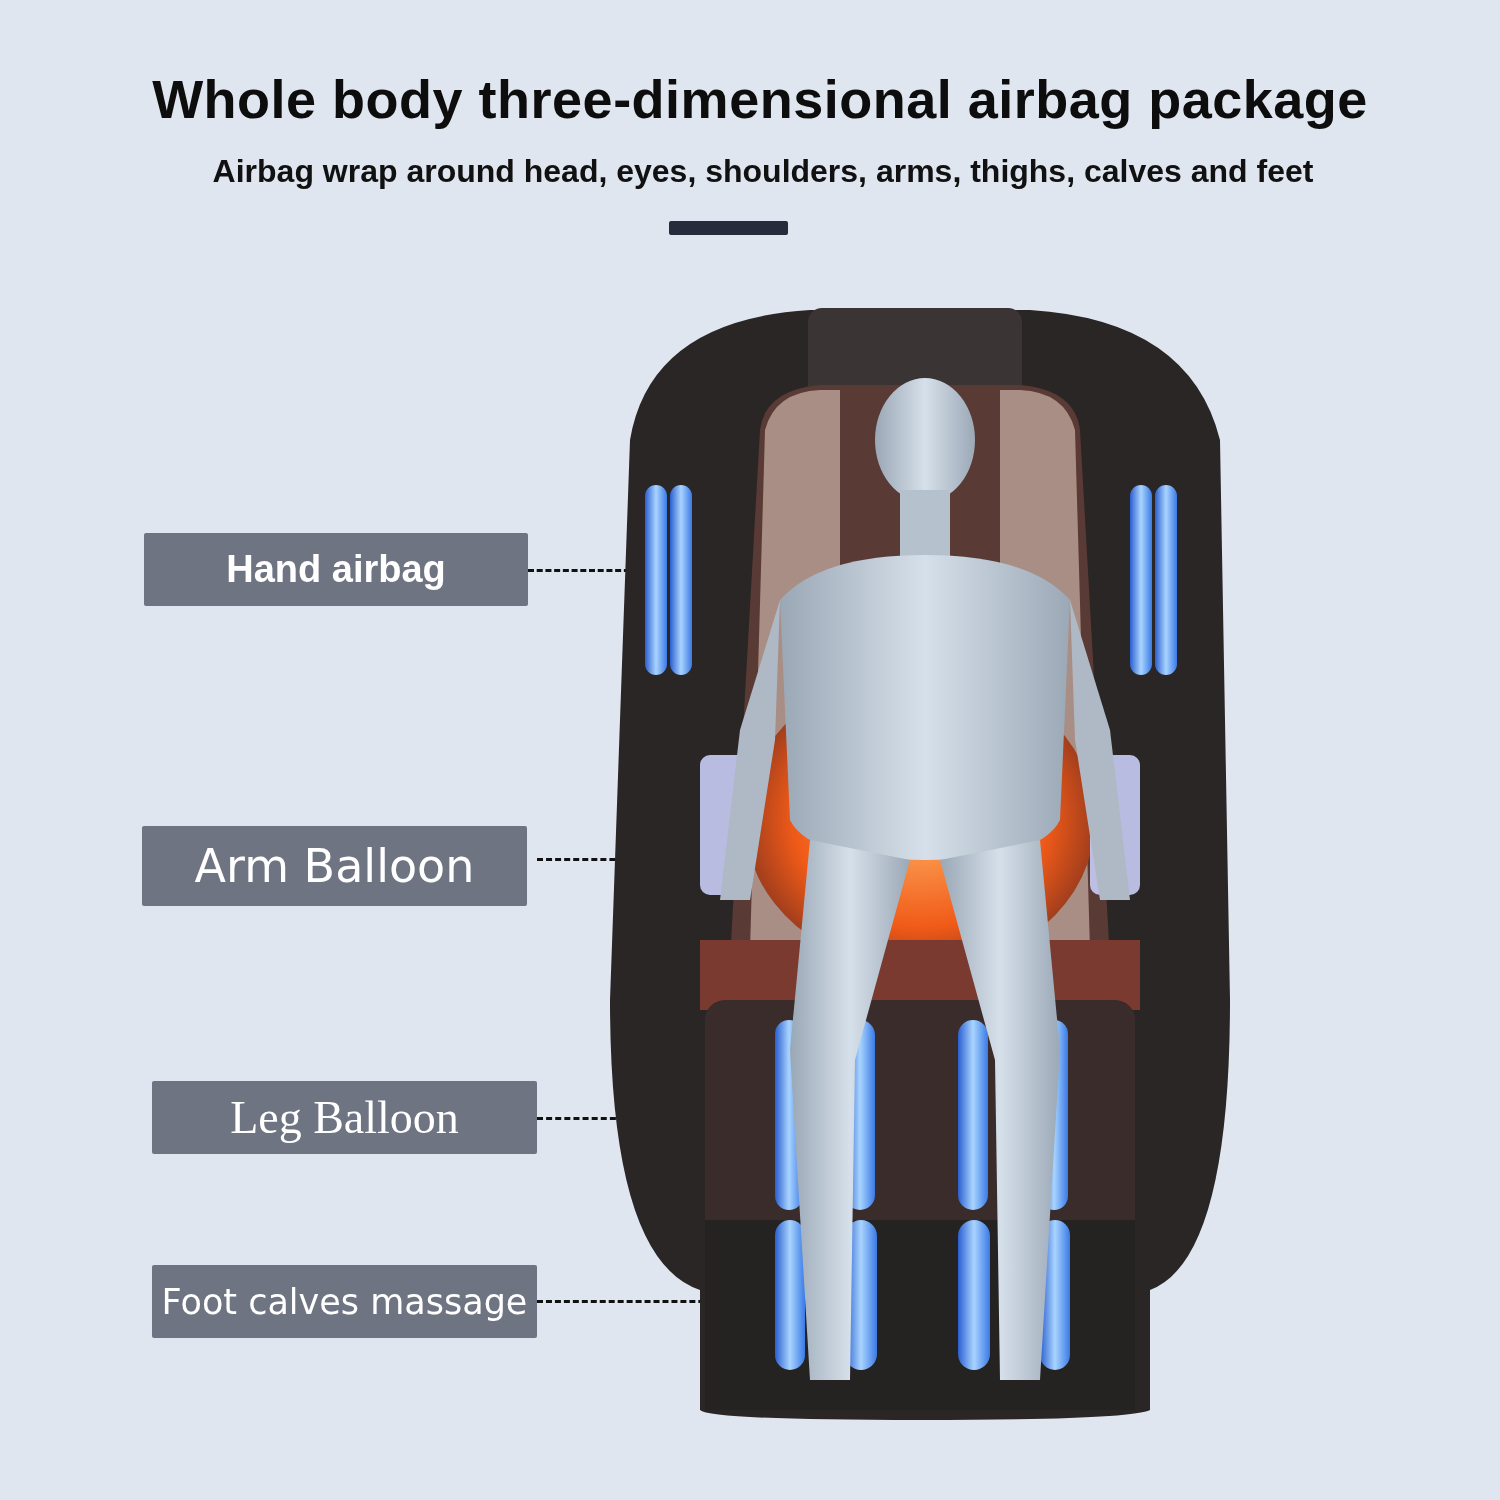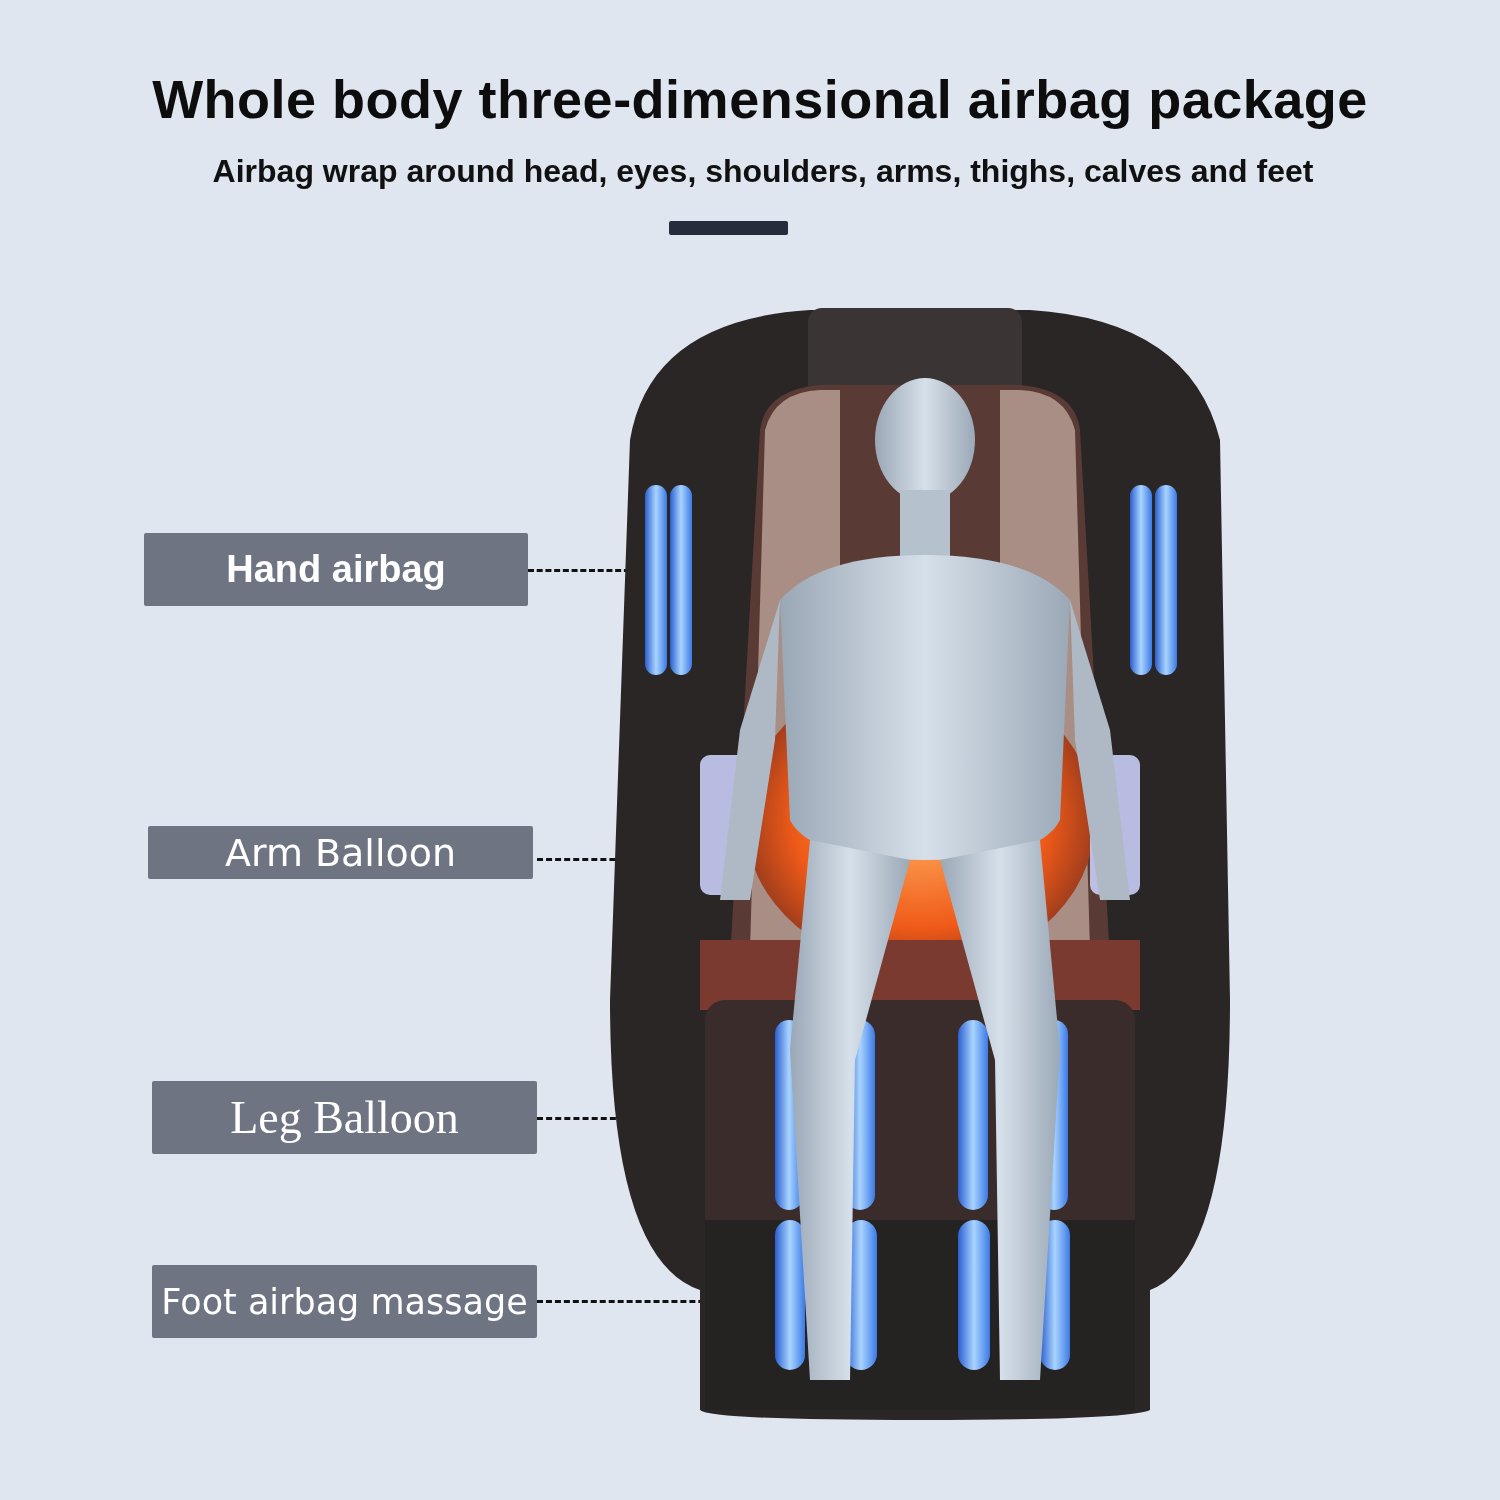--- a/index.html
+++ b/index.html
@@ -3,21 +3,21 @@
 <meta charset="utf-8">
 <style>
   html,body{margin:0;padding:0;}
   body{width:1500px;height:1500px;background:#dfe6f0;position:relative;overflow:hidden;font-family:"Liberation Sans",sans-serif;}
   .title{position:absolute;left:0;top:68px;width:1520px;text-align:center;font-size:54px;font-weight:bold;color:#0d0d0d;letter-spacing:0.5px;}
   .subtitle{position:absolute;left:0;top:153px;width:1526px;text-align:center;font-size:32px;font-weight:bold;color:#111;}
   .divider{position:absolute;left:669px;top:221px;width:119px;height:14px;background:#262c3c;border-radius:2px;}
   .label{position:absolute;background:#6f7482;color:#fff;display:flex;align-items:center;justify-content:center;border-radius:2px;}
   .label span{white-space:nowrap;}
   .l-hand{left:144px;top:533px;width:384px;height:73px;font-size:38px;font-weight:bold;}
-  .l-arm{left:148px;top:826px;width:385px;height:53px;font-size:38px;font-family:"DejaVu Sans",sans-serif;}
+  .l-arm{left:142px;top:826px;width:385px;height:80px;font-size:46px;font-family:"DejaVu Sans",sans-serif;}
   .l-leg{left:152px;top:1081px;width:385px;height:73px;font-size:46px;font-family:Liberation Serif, serif;}
   .l-foot{left:152px;top:1265px;width:385px;height:73px;font-size:35px;font-family:"DejaVu Sans",sans-serif;}
   .leader{position:absolute;height:0;border-top:3px dashed #111;}
   .chair{position:absolute;left:590px;top:300px;width:660px;height:1130px;}
 </style>
 </head>
 <body>
 
 <div class="title">Whole body three-dimensional airbag package</div>
 <div class="subtitle">Airbag wrap around head, eyes, shoulders, arms, thighs, calves and feet</div>
@@ -32,21 +32,21 @@
     <span>Arm Balloon</span>
   </div>
 <div class="leader" style="left:537px;top:858px;width:178px;"></div>
 
 <div class="label l-leg">
     <span>Leg Balloon</span>
   </div>
 <div class="leader" style="left:537px;top:1117px;width:252px;"></div>
 
 <div class="label l-foot">
-    <span>Foot airbag massage</span>
+    <span>Foot calves massage</span>
   </div>
 <div class="leader" style="left:537px;top:1300px;width:248px;"></div>
 
 <svg class="chair" viewBox="0 0 660 1130" xmlns="http://www.w3.org/2000/svg">
   <defs>
     <linearGradient id="blue" x1="0" x2="1">
       <stop offset="0" stop-color="#2a5fd0"></stop>
         <stop offset="0.5" stop-color="#a9d4ff"></stop>
         <stop offset="1" stop-color="#3b7ae6"></stop>
     </linearGradient>

